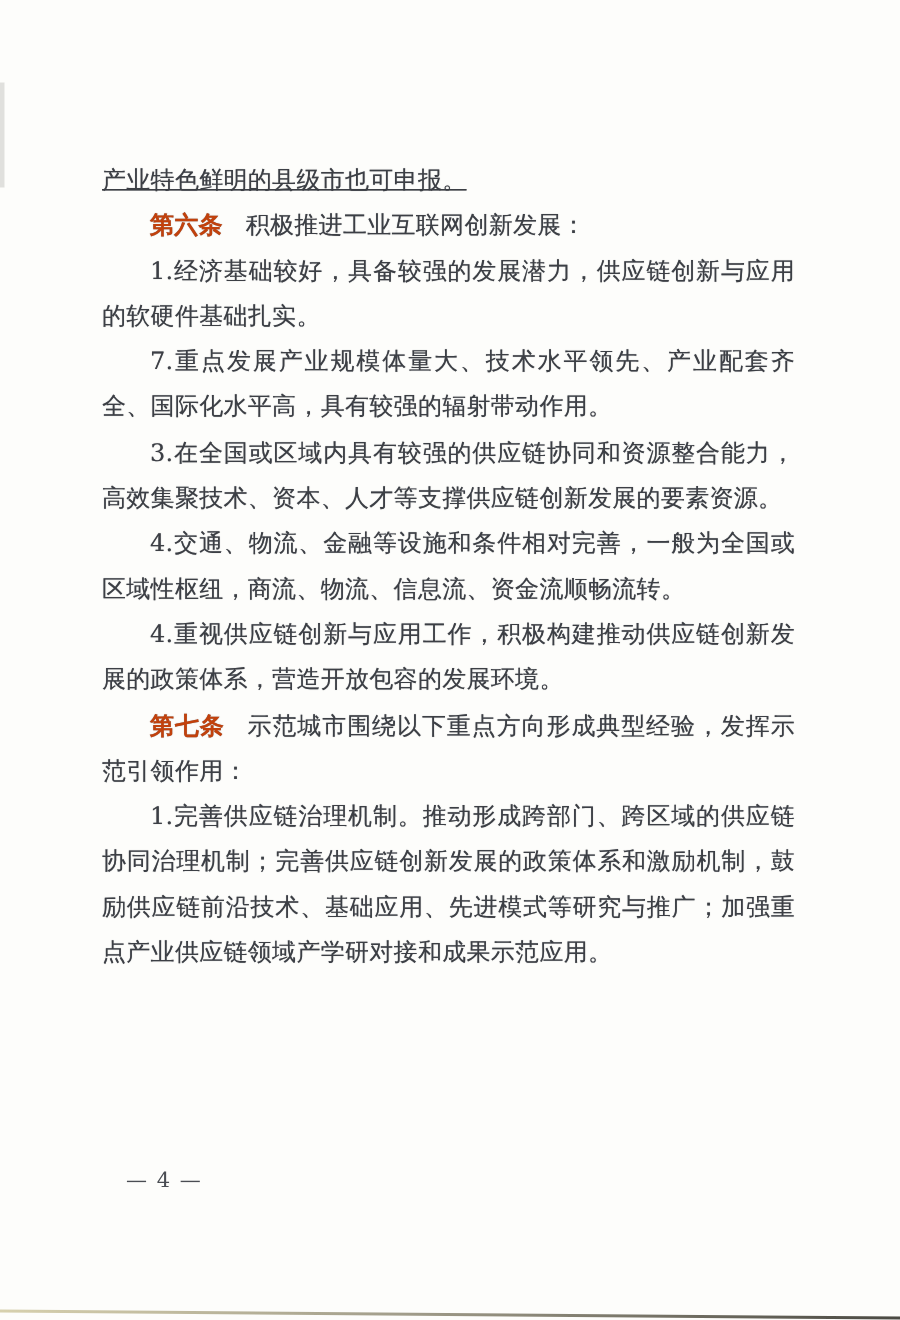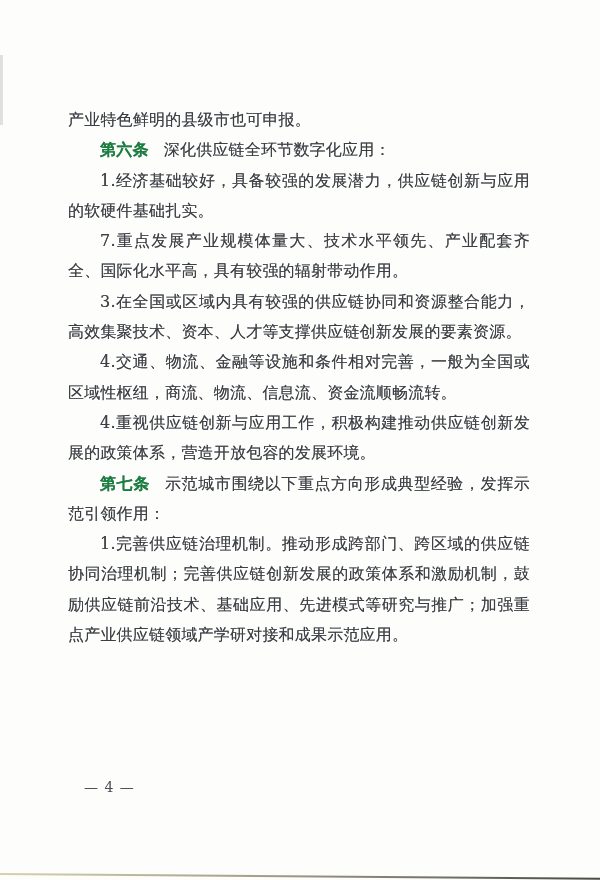--- a/index.html
+++ b/index.html
@@ -28,24 +28,25 @@
     line-height: 30.3px;
     text-align: justify;
     text-justify: inter-ideograph;
     text-indent: 2em;
     letter-spacing: 0.2px;
     color: #3c3f45;
     text-shadow: 0 0 0.5px rgba(60, 63, 69, 0.65);
   }
   .para.continuation {
     text-indent: 0;
+    text-decoration: underline;
   }
   .lead {
     font-weight: bold;
-    color: #15803d;
+    color: #c2410c;
     margin-right: 0.95em;
   }
   .page-footer {
     position: absolute;
     left: 84px;
     top: 779px;
     font-size: 14px;
     letter-spacing: 1px;
     color: #4a4d53;
   }
@@ -73,21 +74,21 @@
 </style>
 </head>
 <body>
 
 <div class="page">
   <div class="scan-left"></div>
 
   <main class="body-text">
     <p class="para continuation"><span>产业特色鲜明的县级市也可申报。</span></p>
 
-    <p class="para"><span class="lead">第六条</span><span>深化供应链全环节数字化应用：</span></p>
+    <p class="para"><span class="lead">第六条</span><span>积极推进工业互联网创新发展：</span></p>
 
     <p class="para"><span>1.经济基础较好，具备较强的发展潜力，供应链创新与应用的软硬件基础扎实。</span></p>
 
     <p class="para"><span>7.重点发展产业规模体量大、技术水平领先、产业配套齐全、国际化水平高，具有较强的辐射带动作用。</span></p>
 
     <p class="para"><span>3.在全国或区域内具有较强的供应链协同和资源整合能力，高效集聚技术、资本、人才等支撑供应链创新发展的要素资源。</span></p>
 
     <p class="para"><span>4.交通、物流、金融等设施和条件相对完善，一般为全国或区域性枢纽，商流、物流、信息流、资金流顺畅流转。</span></p>
 
     <p class="para"><span>4.重视供应链创新与应用工作，积极构建推动供应链创新发展的政策体系，营造开放包容的发展环境。</span></p>

